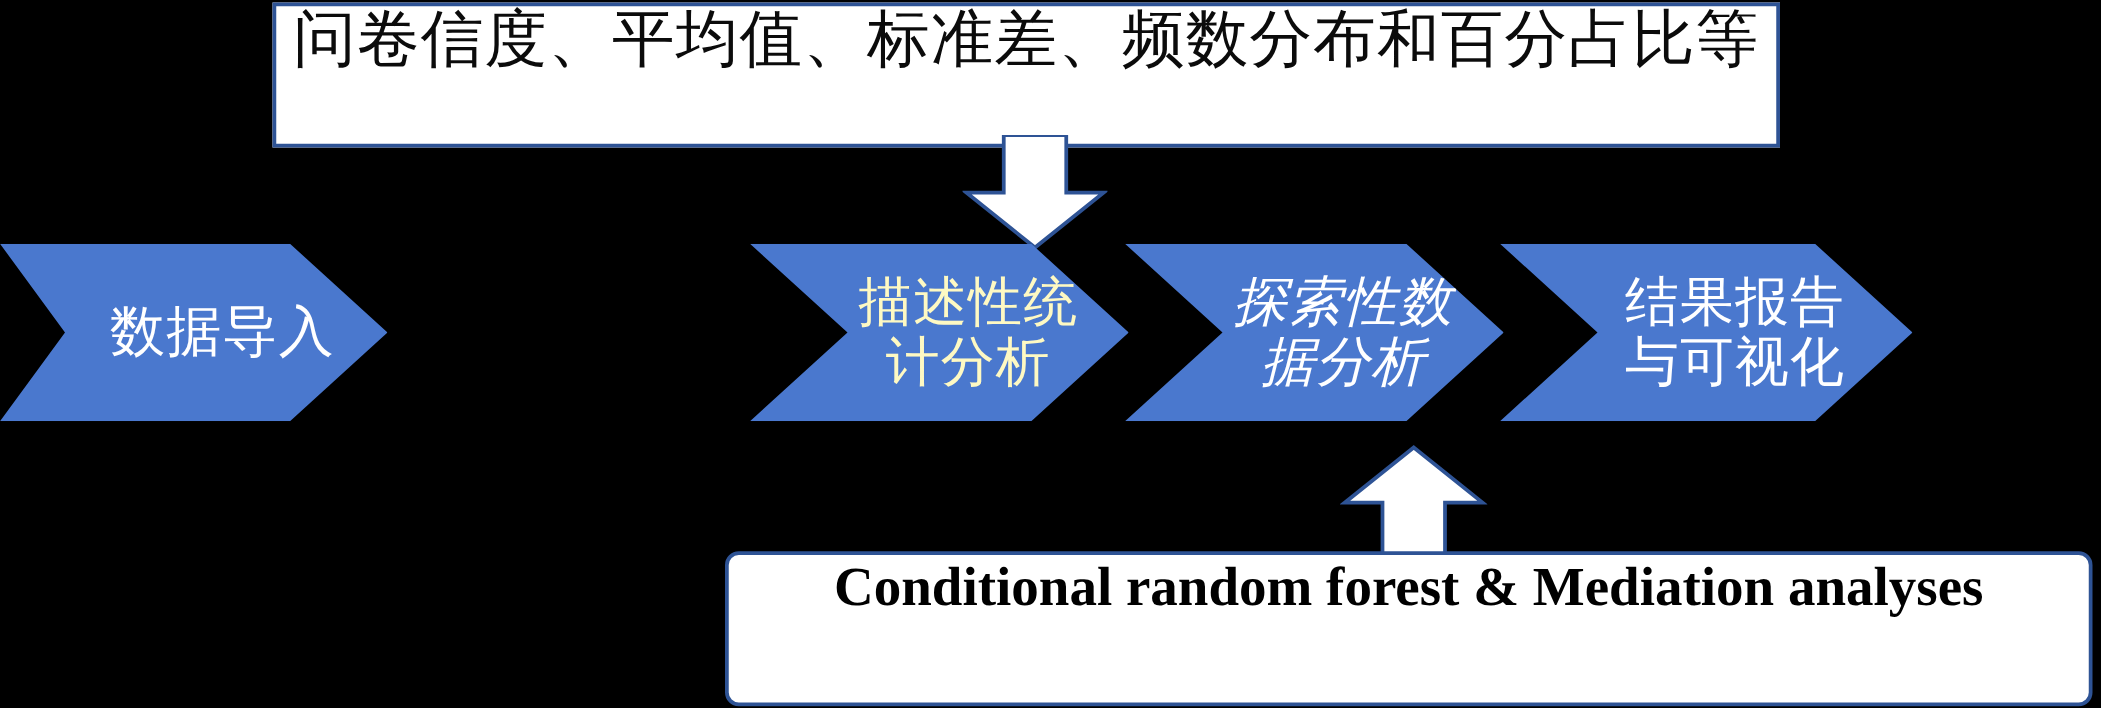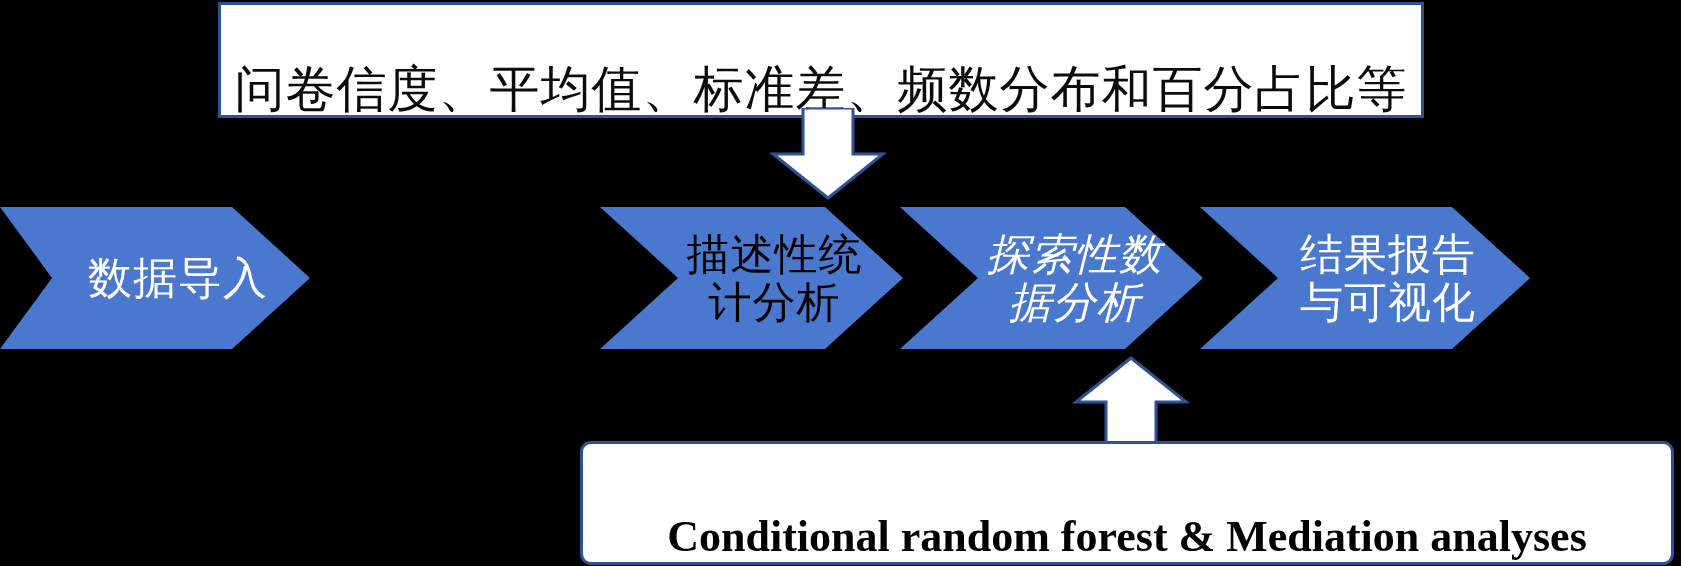--- a/index.html
+++ b/index.html
@@ -16,21 +16,21 @@
     font-family: "Liberation Sans", "DejaVu Sans", sans-serif;
   }
 
   
   .callout {
     position: absolute;
     background: #FFFFFF;
     border: 3px solid #c4b5fd;
     box-sizing: border-box;
     display: flex;
-    align-items: flex-end;
+    align-items: flex-start;
     justify-content: center;
   }
   #top-box {
     left: 218px;
     top: 2px;
     width: 1206px;
     height: 116px;
   }
   #top-box-text {
     font-family: "DejaVu Serif", "Liberation Serif", serif;
@@ -78,21 +78,21 @@
   
   #chevron-band {
     position: absolute;
     left: 0px;
     top: 191px;
     width: 1681px;
     height: 142px;
   }
   .chevron {
     position: absolute;
-    top: 16px;
+    top: 4px;
     height: 142px;
     background: #4A78CE;
     display: flex;
     align-items: center;
     justify-content: center;
     box-sizing: border-box;
     padding-left: 12px;
   }
   .chev-first {
     clip-path: polygon(0% 0%, calc(100% - 78px) 0%, 100% 50%, calc(100% - 78px) 100%, 0% 100%, 52px 50%);
@@ -138,21 +138,21 @@
   </svg>
 
   <div id="chevron-band">
 
     <div class="chevron chev-first" id="chev-1" style="background: rgb(74, 120, 206);">
       <span class="chev-label" style="color: rgb(255, 255, 255);">数据导入</span>
     </div>
 
 
     <div class="chevron chev-mid" id="chev-3" style="background: rgb(74, 120, 206);">
-      <span class="chev-label two-line" style="color: #000000;">描述性统
+      <span class="chev-label two-line" style="color: #fef9c3;">描述性统
 计分析</span>
     </div>
 
     <div class="chevron chev-mid" id="chev-4" style="background: rgb(74, 120, 206); font-style: italic;">
       <span class="chev-label two-line" style="color: rgb(255, 255, 255);">探索性数
 据分析</span>
     </div>
 
     <div class="chevron chev-mid" id="chev-5" style="background: rgb(74, 120, 206);">
       <span class="chev-label two-line" style="color: rgb(255, 255, 255);">结果报告

